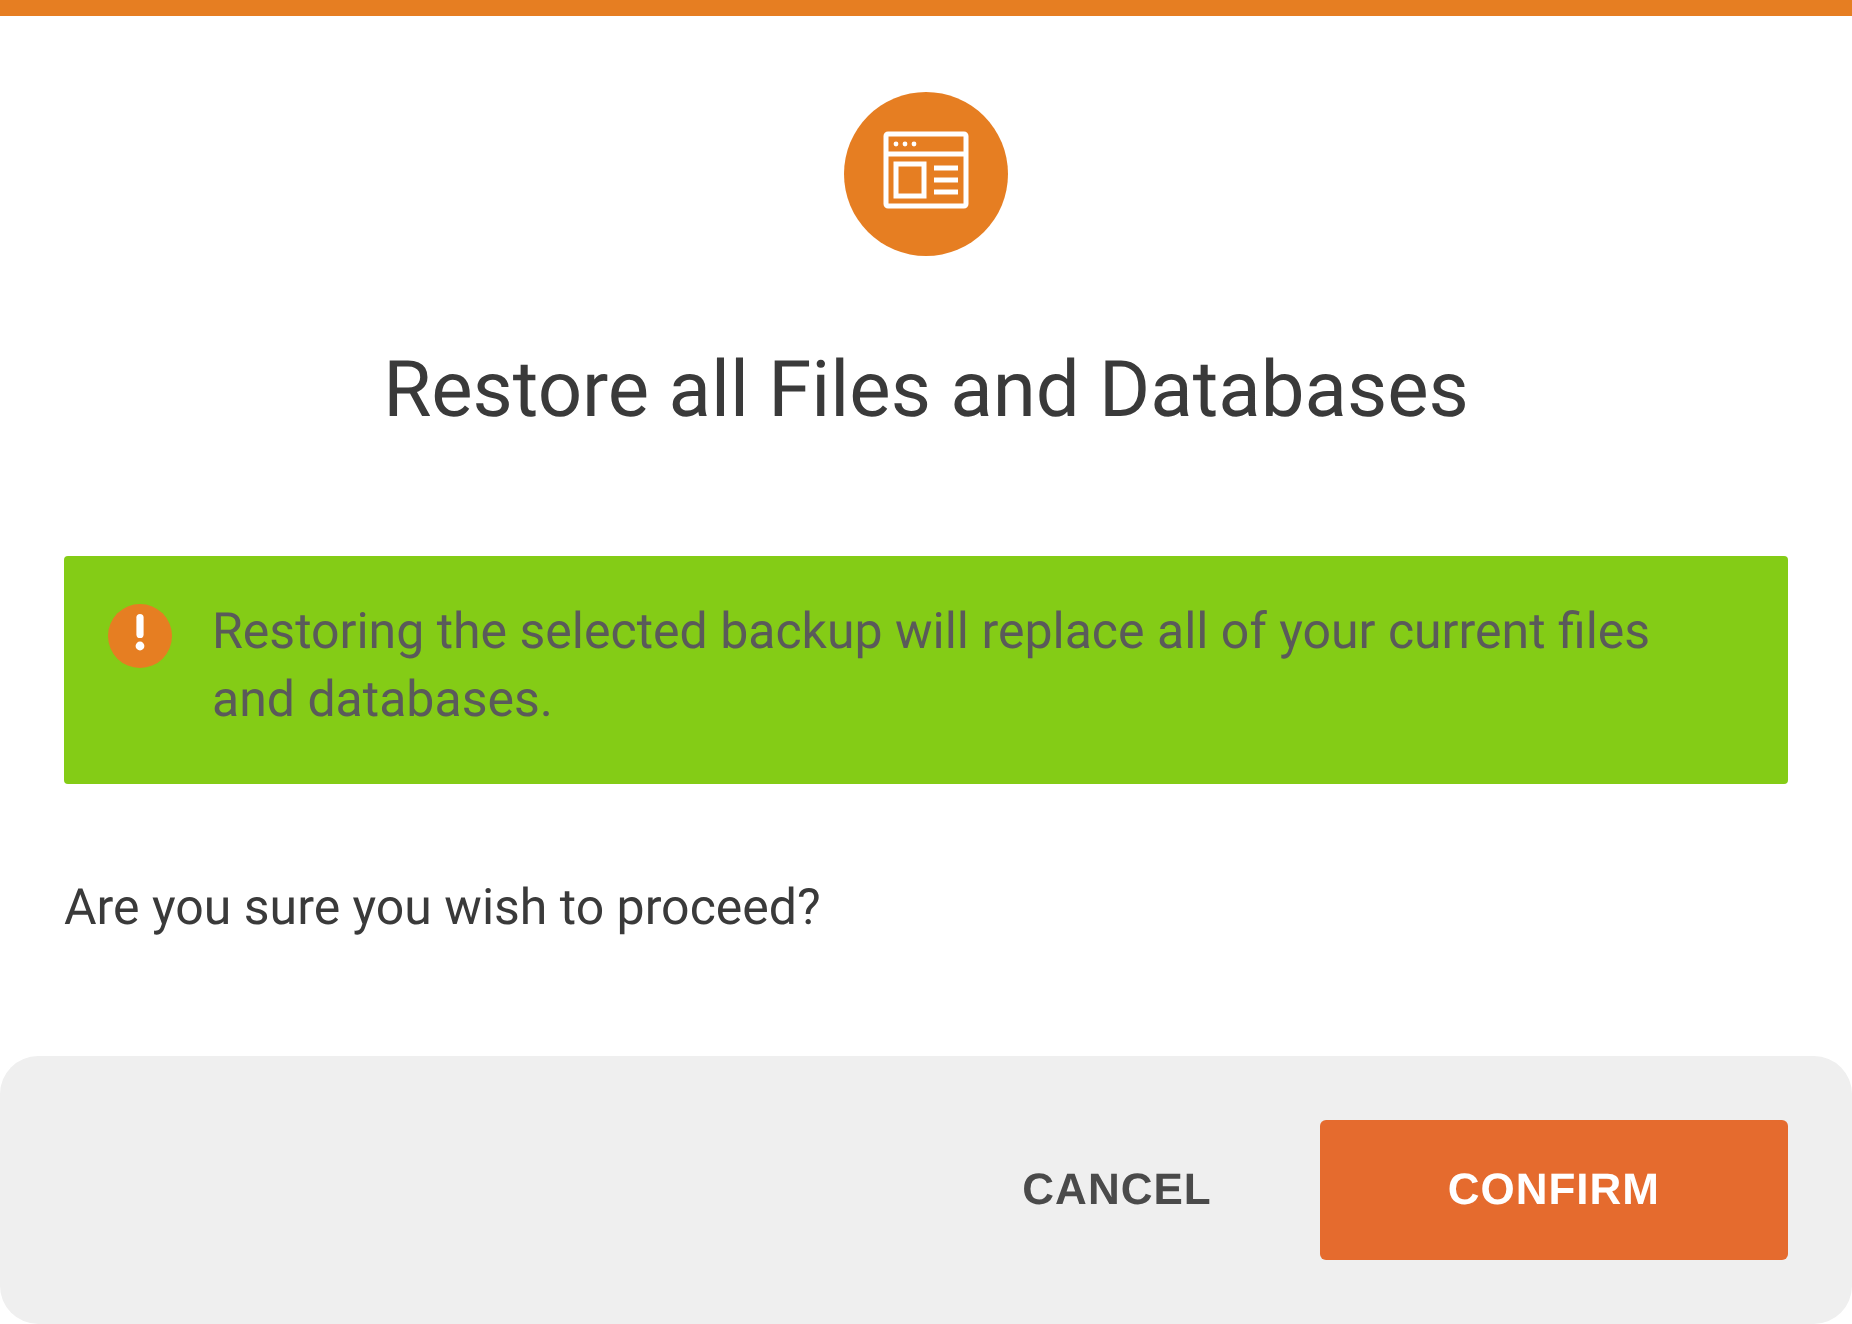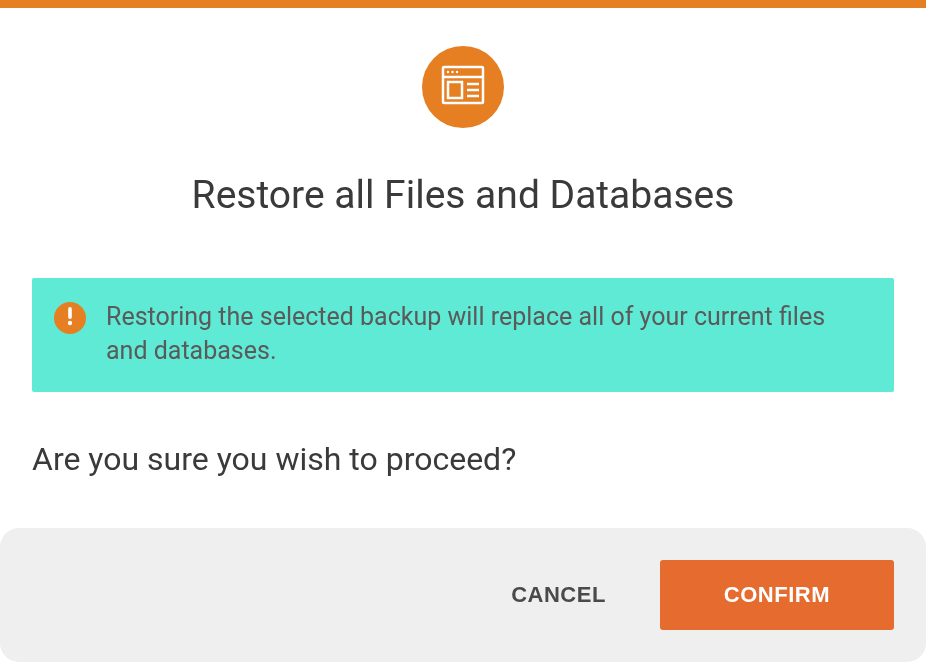--- a/index.html
+++ b/index.html
@@ -43,21 +43,21 @@
     }
     .dialog-title {
       text-align: center;
       font-size: 39px;
       font-weight: 400;
       color: #3a3a3a;
       margin-top: 44px;
     }
     .warning-box {
       margin: 60px 32px 0 32px;
-      background: #5eead4;
+      background: #84cc16;
       padding: 22px 28px 24px 22px;
       display: flex;
       align-items: flex-start;
       gap: 20px;
       border-radius: 2px;
     }
     .warning-icon-circle {
       width: 32px;
       height: 32px;
       border-radius: 50%;
@@ -68,21 +68,21 @@
       justify-content: center;
       margin-top: 2px;
     }
     .warning-text {
       font-size: 25px;
       line-height: 1.35;
       color: #5a5a5a;
       font-weight: 400;
     }
     .prompt-text {
-      font-size: 32px;
+      font-size: 25px;
       color: #3a3a3a;
       margin: 48px 32px 0 32px;
       font-weight: 400;
     }
     .spacer {
       flex: 1;
     }
     .footer {
       background: #efefef;
       padding: 32px 32px;

